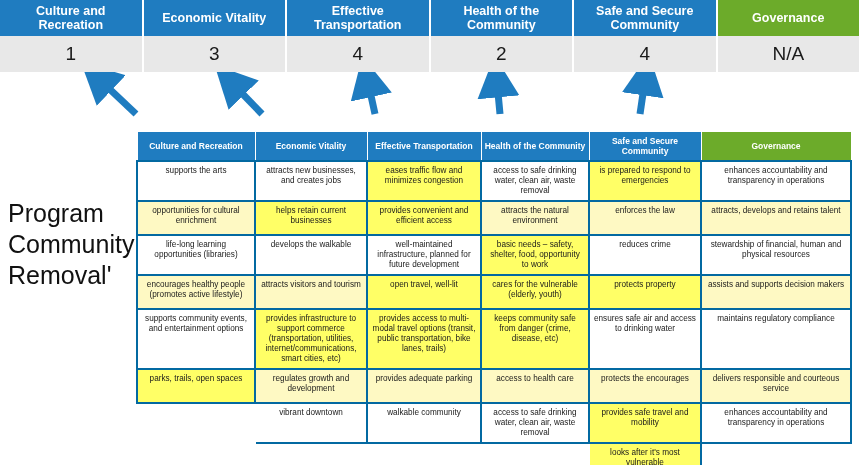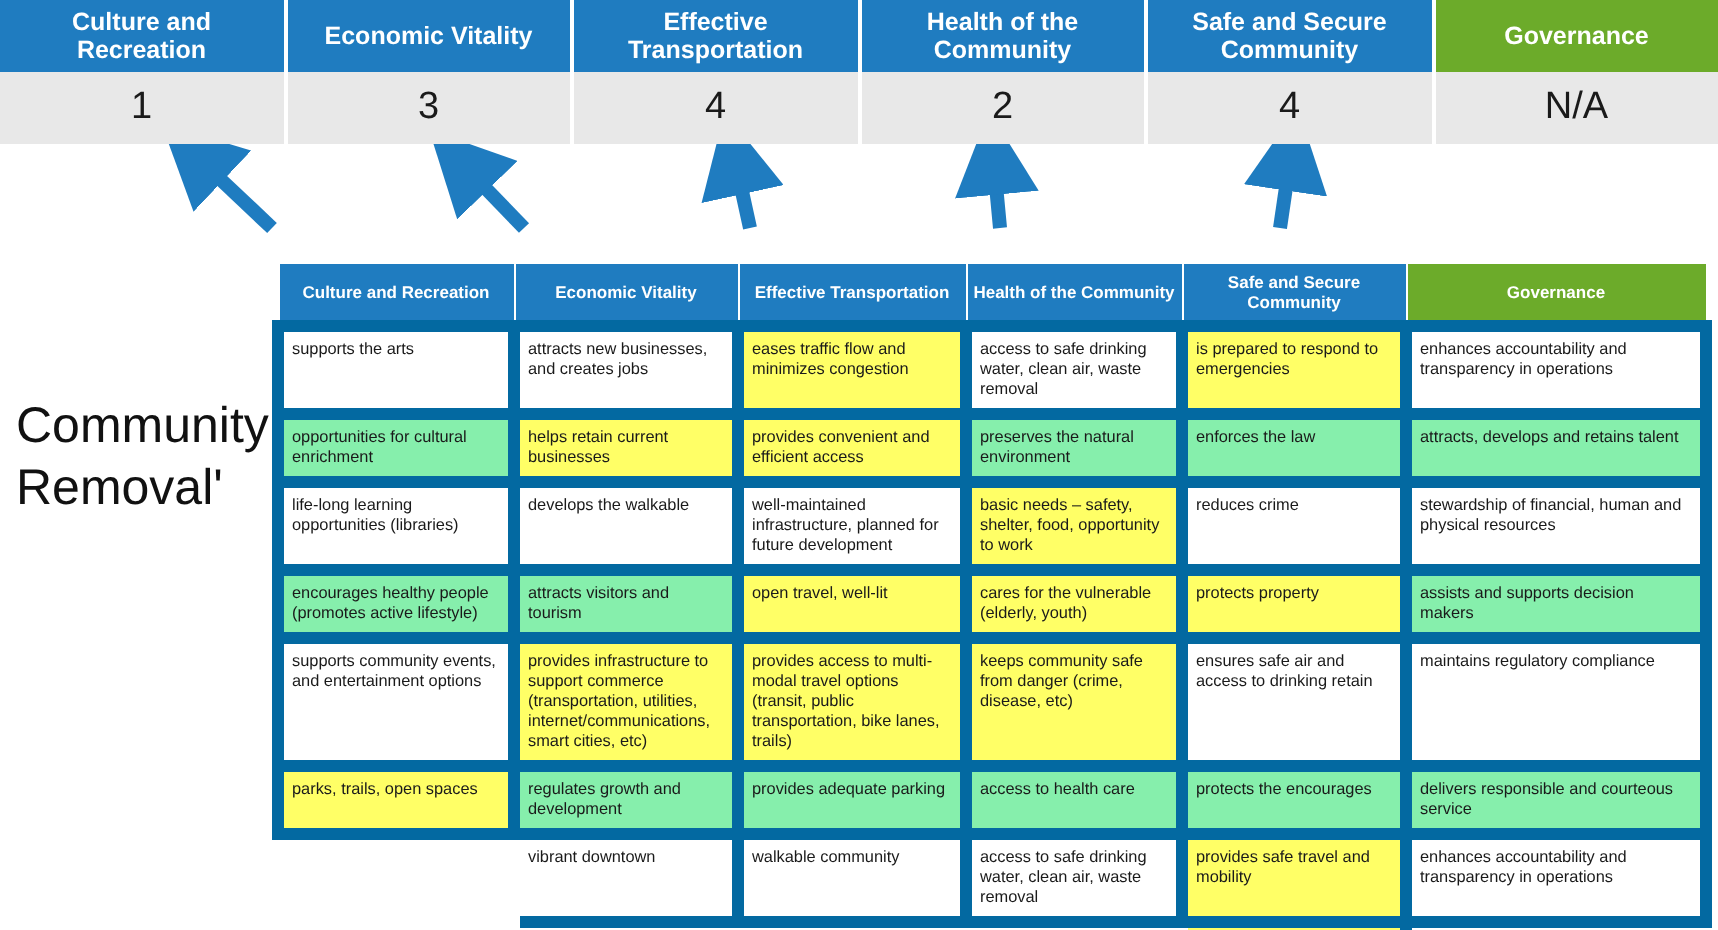--- a/index.html
+++ b/index.html
@@ -104,26 +104,27 @@
     vertical-align: middle;
   }
   #matrix th.blue { background: #1f7cc0; }
   #matrix th.green { background: #6cab2a; }
   #matrix td {
     font-size: 8.2px;
     line-height: 10px;
     color: #1a1a1a;
     vertical-align: top;
     padding: 4px 4px;
-    border: 6px solid #0369a1;
+    border: 2px solid #0369a1;
     background: #ffffff;
     height: 34px;
     box-sizing: border-box;
-  }
-  #matrix tr.alt td { background: #86efac; }
+    text-align: center;
+  }
+  #matrix tr.alt td { background: #fef9c3; }
   #matrix td.hl { background: #ffff66 !important; }
   #matrix td.empty { background: #ffffff !important; border-color: #ffffff; }
   #matrix tr.alt td.empty { background: #ffffff !important; }
 </style>
 </head>
 <body>
 
 <div id="top-header">
   <div class="top-cell blue">
       <span>Culture and Recreation</span>
@@ -161,20 +162,21 @@
     </marker>
   </defs>
   <line x1="136" y1="42" x2="100" y2="8" stroke="#1f7cc0" stroke-width="7" marker-end="url(#ah)"></line>
   <line x1="262" y1="42" x2="233" y2="12" stroke="#1f7cc0" stroke-width="7" marker-end="url(#ah)"></line>
   <line x1="375" y1="42" x2="368" y2="10" stroke="#1f7cc0" stroke-width="7" marker-end="url(#ah)"></line>
   <line x1="500" y1="42" x2="497" y2="10" stroke="#1f7cc0" stroke-width="7" marker-end="url(#ah)"></line>
   <line x1="640" y1="42" x2="645" y2="8" stroke="#1f7cc0" stroke-width="7" marker-end="url(#ah)"></line>
 </svg>
 
 <div id="caption">
+  <div>Program</div>
   <div>Community:</div>
   <div>Removal'</div>
 </div>
 
 <table id="matrix">
   <colgroup>
     <col style="width:118px">
       <col style="width:112px">
       <col style="width:114px">
     <col style="width:108px">
@@ -197,21 +199,21 @@
         <td>attracts new businesses, and creates jobs</td>
         <td class="hl">eases traffic flow and minimizes congestion</td>
         <td>access to safe drinking water, clean air, waste removal</td>
         <td class="hl">is prepared to respond to emergencies</td>
         <td>enhances accountability and transparency in operations</td>
       </tr>
       <tr class="alt">
         <td>opportunities for cultural enrichment</td>
         <td class="hl">helps retain current businesses</td>
         <td class="hl">provides convenient and efficient access</td>
-        <td>preserves the natural environment</td>
+        <td>attracts the natural environment</td>
         <td>enforces the law</td>
         <td>attracts, develops and retains talent</td>
       </tr>
       <tr>
         <td>life-long learning opportunities (libraries)</td>
         <td>develops the walkable</td>
         <td>well-maintained infrastructure, planned for future development</td>
         <td class="hl">basic needs – safety, shelter, food, opportunity to work</td>
         <td>reduces crime</td>
         <td>stewardship of financial, human and physical resources</td>
@@ -222,21 +224,21 @@
         <td class="hl">open travel, well-lit</td>
         <td class="hl">cares for the vulnerable (elderly, youth)</td>
         <td class="hl">protects property</td>
         <td>assists and supports decision makers</td>
       </tr>
       <tr>
         <td>supports community events, and entertainment options</td>
         <td class="hl">provides infrastructure to support commerce (transportation, utilities, internet/communications, smart cities, etc)</td>
         <td class="hl">provides access to multi-modal travel options (transit, public transportation, bike lanes, trails)</td>
         <td class="hl">keeps community safe from danger (crime, disease, etc)</td>
-        <td>ensures safe air and access to drinking retain</td>
+        <td>ensures safe air and access to drinking water</td>
         <td>maintains regulatory compliance</td>
       </tr>
       <tr class="alt">
         <td class="hl">parks, trails, open spaces</td>
         <td>regulates growth and development</td>
         <td>provides adequate parking</td>
         <td>access to health care</td>
         <td>protects the encourages</td>
         <td>delivers responsible and courteous service</td>
       </tr>

